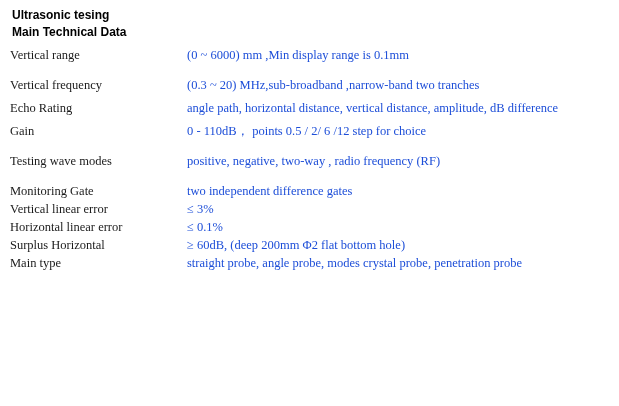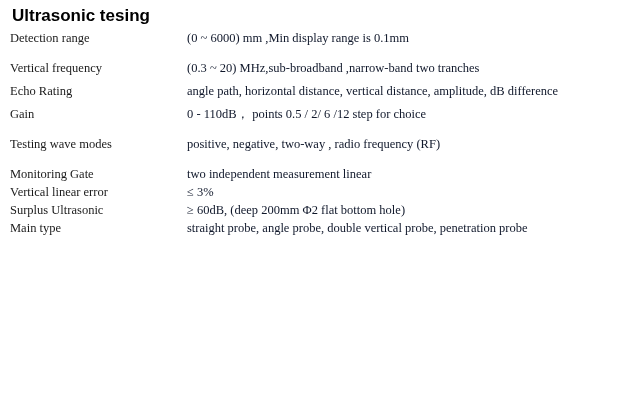--- a/index.html
+++ b/index.html
@@ -17,21 +17,21 @@
   }
   .page {
     position: relative;
     width: 619px;
     height: 406px;
     padding: 7px 10px 0 10px;
   }
   .title-block {
     font-family: "Liberation Sans", sans-serif;
     font-weight: bold;
-    font-size: 17px;
+    font-size: 12px;
     line-height: 17px;
     color: #000000;
     margin: 0 0 0 2px;
   }
   .title-line { white-space: nowrap; }
 
   table.spec {
     width: 100%;
     border-collapse: collapse;
     margin-top: 6px;
@@ -45,21 +45,21 @@
   }
   td.label {
     width: 177px;
     padding-left: 11px;
     padding-right: 4px;
     white-space: nowrap;
     color: #1a1a1a;
   }
   td.value {
     padding-right: 8px;
-    color: #0f172a;
+    color: #1d4ed8;
   }
   
   tr.gap-after > td {
     padding-bottom: 14px;
   }
   tr.gap-small > td {
     padding-bottom: 7px;
   }
   tr.tight > td {
     padding-bottom: 2px;
@@ -71,56 +71,61 @@
   }
   .nowrapline { white-space: nowrap; }
 </style>
 </head>
 <body>
 
 <div class="page">
 
   <div class="title-block">
     <div class="title-line">Ultrasonic tesing</div>
+    <div class="title-line">Main Technical Data</div>
   </div>
 
   <table class="spec">
     <tbody>
       <tr class="gap-after">
-        <td class="label">Detection range</td>
+        <td class="label">Vertical range</td>
         <td class="value nowrapline">(0 ~ 6000) mm ,Min display range is 0.1mm</td>
       </tr>
       <tr class="gap-small">
         <td class="label">Vertical frequency</td>
         <td class="value just">(0.3  ~  20)  MHz,sub-broadband  ,narrow-band  two tranches</td>
       </tr>
       <tr class="gap-small">
         <td class="label">Echo Rating</td>
         <td class="value just">angle  path,  horizontal  distance,  vertical  distance, amplitude, dB difference</td>
       </tr>
       <tr class="gap-after">
         <td class="label">Gain</td>
         <td class="value just">0 - 110dB， points 0.5 / 2/  6  /12 step for choice</td>
       </tr>
       <tr class="gap-after">
         <td class="label">Testing wave modes</td>
         <td class="value nowrapline">positive, negative, two-way , radio frequency (RF)</td>
       </tr>
       <tr class="tight">
         <td class="label">Monitoring Gate</td>
-        <td class="value nowrapline">two independent measurement linear</td>
+        <td class="value nowrapline">two independent difference gates</td>
       </tr>
       <tr class="tight">
         <td class="label">Vertical linear error</td>
         <td class="value nowrapline">≤ 3%</td>
       </tr>
       <tr class="tight">
-        <td class="label">Surplus Ultrasonic</td>
+        <td class="label">Horizontal linear error</td>
+        <td class="value nowrapline">≤ 0.1%</td>
+      </tr>
+      <tr class="tight">
+        <td class="label">Surplus Horizontal</td>
         <td class="value nowrapline">≥ 60dB, (deep 200mm   Φ2 flat bottom hole)</td>
       </tr>
       <tr>
         <td class="label">Main type</td>
-        <td class="value just">straight  probe,  angle  probe,  double  vertical  probe, penetration probe</td>
+        <td class="value just">straight  probe,  angle  probe,  modes  crystal  probe, penetration probe</td>
       </tr>
     </tbody>
   </table>
 
 </div>
 
 </body></html>

